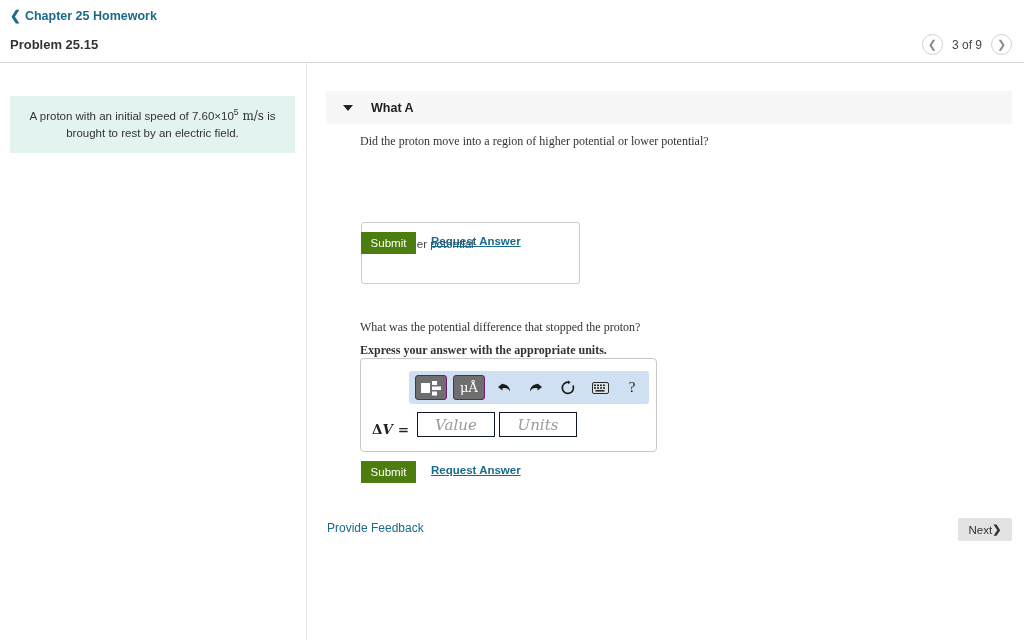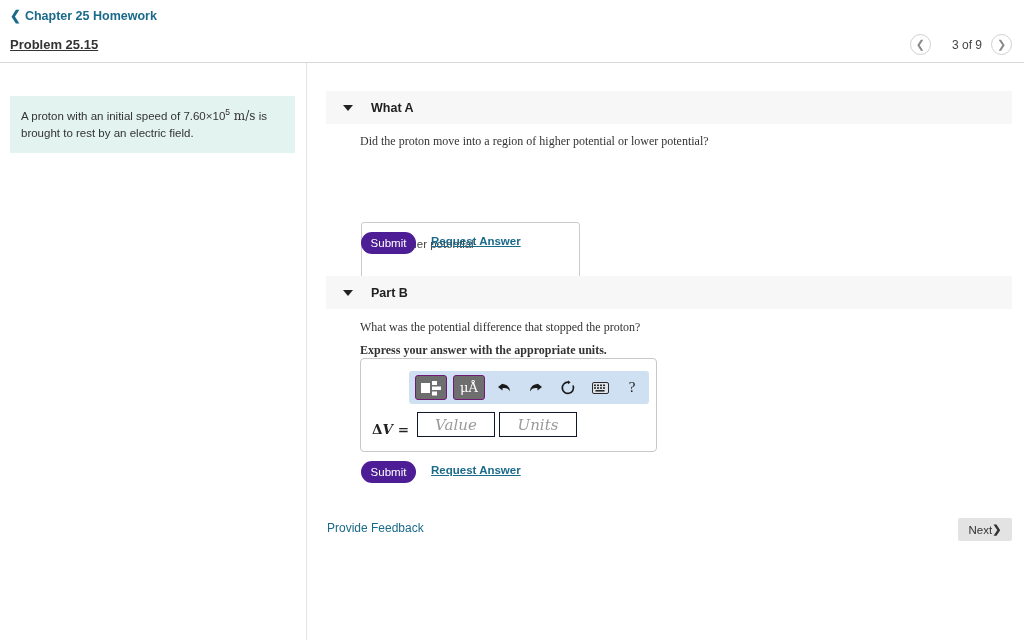--- a/index.html
+++ b/index.html
@@ -37,21 +37,20 @@
     font-weight: bold;
     position: relative;
     top: -0.5px;
   }
   .problem-title {
     position: absolute;
     left: 10px; top: 37px;
     font-size: 13px;
     font-weight: bold;
     color: #333333;
-    text-decoration: underline;
   }
   .pager {
     position: absolute;
     right: 12px; top: 34px;
     display: flex;
     align-items: center;
     gap: 9px;
   }
   .pager-btn {
     width: 21px; height: 21px;
@@ -62,35 +61,35 @@
     align-items: center;
     justify-content: center;
     font-size: 11px;
     color: #8a8a8a;
     cursor: pointer;
     line-height: 1;
   }
   .pager-label {
     font-size: 12px;
     color: #444444;
-    margin-left: 12px;
   }
   .header-rule {
     position: absolute;
     left: 0; right: 0; top: 62px;
     height: 1px;
     background: #d8d8d8;
   }
 
   
   .left-pane {
     position: absolute;
     left: 0; top: 63px;
     width: 306px; bottom: 0;
     background: #ffffff;
+    text-align: center;
   }
   .v-divider {
     position: absolute;
     left: 306px; top: 63px; bottom: 0;
     width: 1px;
     background: #dfe6ea;
   }
   .right-pane {
     position: absolute;
     left: 307px; top: 63px; right: 0; bottom: 0;
@@ -176,25 +175,25 @@
   }
   .choice-label {
     font-size: 11.5px;
     color: #444444;
   }
 
   
   .submit-btn {
     position: absolute;
     width: 55px; height: 22px;
-    background: #4c1d95;
+    background: #4d7c0f;
     color: #ffffff;
     font-size: 11.5px;
     border: none;
-    border-radius: 11px;
+    border-radius: 0;
     cursor: pointer;
     font-family: "Liberation Sans", sans-serif;
     display: flex;
     align-items: center;
     justify-content: center;
     padding-left: 6px;
   }
   .request-link {
     position: absolute;
     font-size: 11.5px;
@@ -359,24 +358,20 @@
   <div class="choice-box">
     <div class="choice-row">
       <span class="radio"></span>
       <span class="choice-label">higher potential</span>
     </div>
   </div>
 
   <button class="submit-btn" style="left:54px; top:169px;">Submit</button>
   <a class="request-link" style="left:124px; top:172px;">Request Answer</a>
 
-  <div class="part-header" style="top:213px;">
-    <span class="caret"></span>
-    <span class="part-label">Part B</span>
-  </div>
   <div class="q-text q-bold" style="top:280px;">Express your answer with the appropriate units.</div>
   <div class="q-text" style="top:257px;">What was the potential difference that stopped the proton?</div>
 
   <div class="answer-box" style="left:53px; top:295px;">
 
     <div class="mq-toolbar">
       <div class="tb-btn">
         <svg class="tpl-icon" viewBox="0 0 22 16">
           <rect x="1" y="3" width="9" height="10" fill="#ffffff"></rect>
           <rect x="12" y="1" width="5" height="4" fill="#ffffff"></rect>

